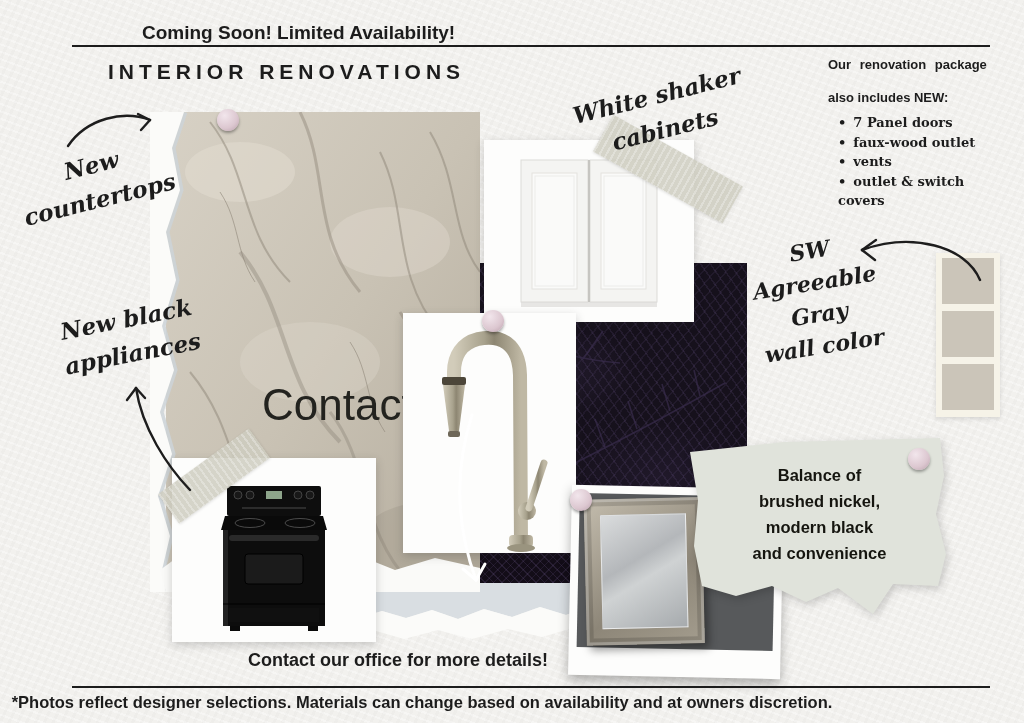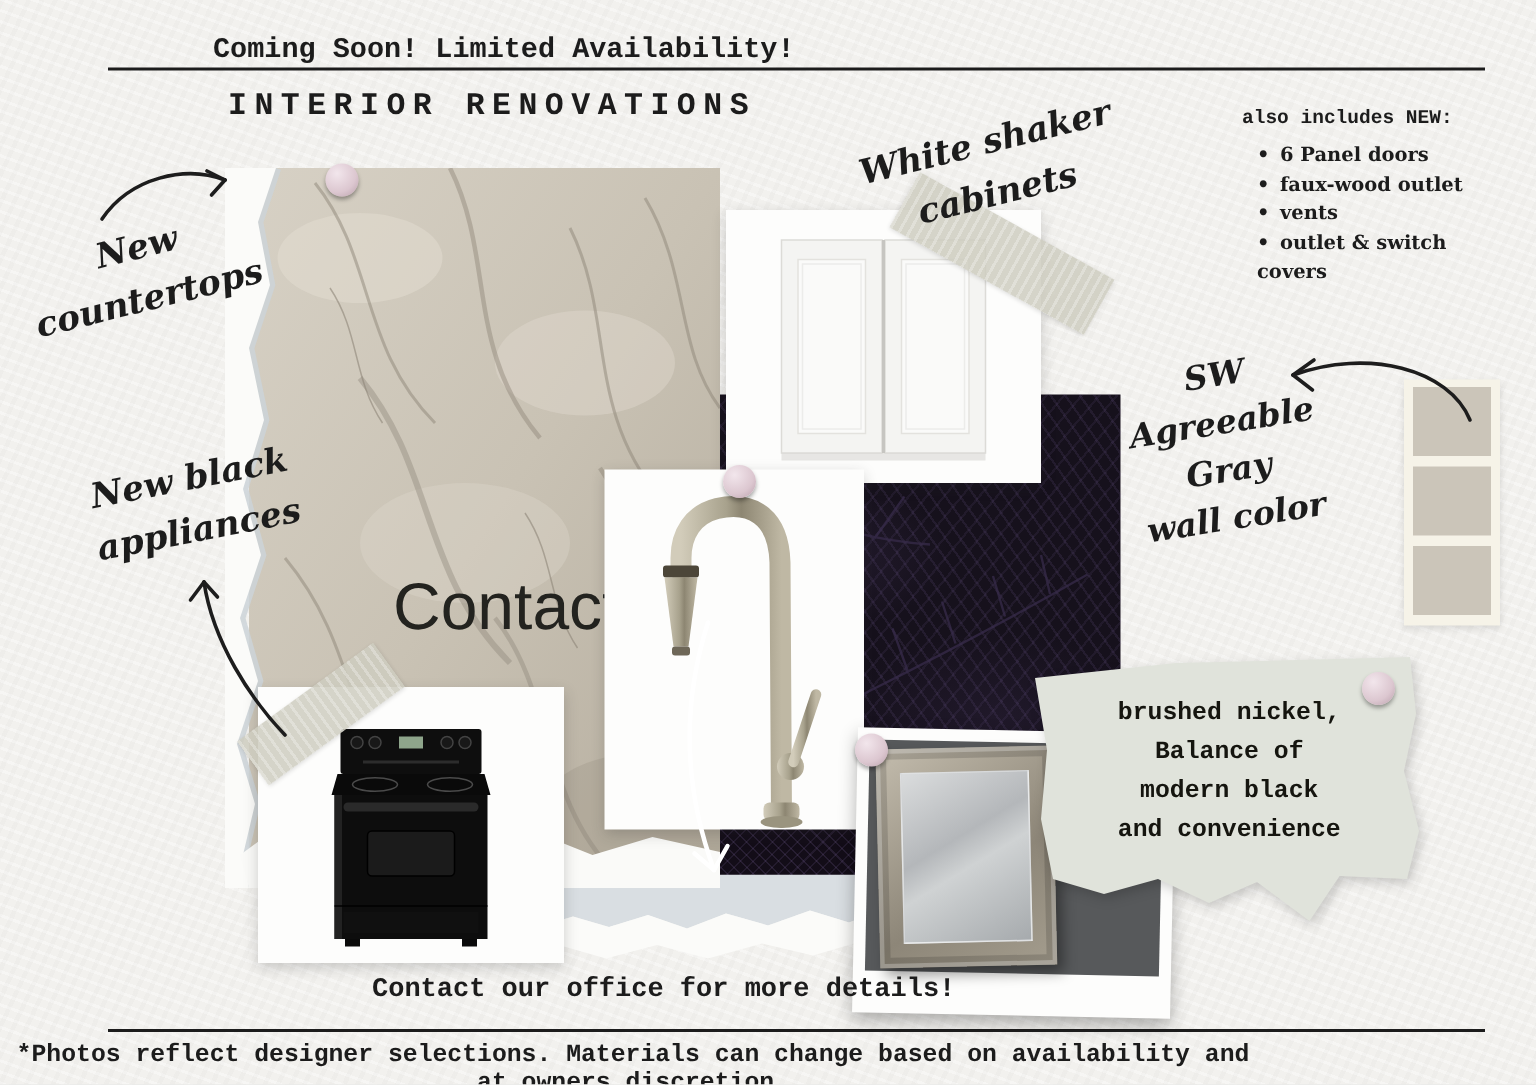--- a/index.html
+++ b/index.html
@@ -5,21 +5,21 @@
   html,body{margin:0;padding:0;background:#e8e7e5;}
   #board{
     position:relative;width:1024px;height:723px;overflow:hidden;
     background:
       repeating-linear-gradient(115deg, rgba(0,0,0,0.015) 0 3px, rgba(255,255,255,0) 3px 8px),
       repeating-linear-gradient(20deg, rgba(255,255,255,0.35) 0 2px, rgba(255,255,255,0) 2px 7px),
       #f2f1ee;
     font-family:"DejaVu Serif", serif;color:#1c1c1c;
   }
   .abs{position:absolute;}
-  .serifb{font-family:Liberation Mono, monospace;font-weight:700;}
+  .serifb{font-family:Liberation Sans, sans-serif;font-weight:700;}
   .script{font-family:"DejaVu Serif", serif;font-style:italic;font-weight:700;line-height:1.5;}
   .rule{background:#1c1c1c;height:2px;}
   .card{background:#fdfdfc;box-shadow:0 3px 9px rgba(40,40,40,0.22);}
   .pin{width:22px;height:22px;border-radius:50%;
        background:radial-gradient(circle at 35% 30%, #f2e6ec, #dcc7d0 60%, #b99fab 100%);
        box-shadow:0 2px 3px rgba(0,0,0,0.35);z-index:8;}
   .tape{background:
         repeating-linear-gradient(90deg, rgba(255,255,255,0.28) 0 2px, rgba(255,255,255,0) 2px 6px),
         rgba(206,204,191,0.85);
         box-shadow:0 1px 3px rgba(0,0,0,0.12);z-index:6;}
@@ -37,26 +37,27 @@
   ul.pkg li{font-weight:700;font-size:13px;line-height:19.5px;}
   ul.pkg li::before{content:"•";margin-right:7px;}
 </style>
 </head>
 <body>
 
 <div id="board">
 
   <div class="abs serifb" style="left:142px;top:22px;font-size:19px;">Coming Soon! Limited Availability!</div>
   <div class="abs rule" style="left:72px;top:45px;width:918px;"></div>
-  <div class="abs serifb" style="left:108px;top:60px;font-size:21px;letter-spacing:5px;margin-left:44px;">INTERIOR RENOVATIONS</div>
+  <div class="abs serifb" style="left:108px;top:60px;font-size:21px;letter-spacing:5px;">INTERIOR RENOVATIONS</div>
 
   <div class="abs" style="left:828px;top:55px;width:166px;">
+    <div class="serifb" style="font-size:13px;line-height:19px;word-spacing:5px;">Our renovation package</div>
     <div class="serifb" style="font-size:13px;line-height:19px;margin-top:14px;">also includes NEW:</div>
     <ul class="pkg">
-      <li>6 Panel doors</li>
+      <li>7 Panel doors</li>
       <li>faux-wood outlet</li>
       <li>vents</li>
       <li>outlet &amp; switch covers</li>
     </ul>
   </div>
 
   <div class="abs palm" style="left:455px;top:263px;width:292px;height:307px;z-index:1;">
     <svg width="292" height="307">
       <g stroke="#372b4a" stroke-width="1.6" fill="none" opacity="0.75">
         <path d="M18,50 Q90,95 165,100"></path>
@@ -187,22 +188,22 @@
              border:1px solid rgba(255,255,255,0.5);"></div>
       </div>
     </div>
   </div>
 
   <div class="abs" style="left:688px;top:436px;width:268px;height:182px;z-index:5;filter:drop-shadow(2px 3px 4px rgba(0,0,0,0.18));">
     <svg width="268" height="182">
       <path d="M2,16 L96,6 L252,2 L256,40 L248,78 L258,118 L250,150 L205,148 L185,178 L150,152 L118,166 L84,150 L48,160 L14,150 L6,110 L10,64 Z" fill="#e0e3db"></path>
     </svg>
     <div class="abs serifb" style="left:24px;top:26px;width:215px;text-align:center;font-size:16.5px;line-height:26px;color:#15150f;">
+      <div>Balance of</div>
       <div>brushed nickel,</div>
-      <div>Balance of</div>
       <div>modern black</div>
       <div>and convenience</div>
     </div>
   </div>
 
   <div class="abs script" style="left:18px;top:148px;width:155px;text-align:center;font-size:23px;transform:rotate(-14deg);z-index:9;">
     <div>New</div>
     <div>countertops</div>
   </div>
   <div class="abs script" style="left:42px;top:302px;width:175px;text-align:center;font-size:23px;transform:rotate(-11deg);z-index:9;">

